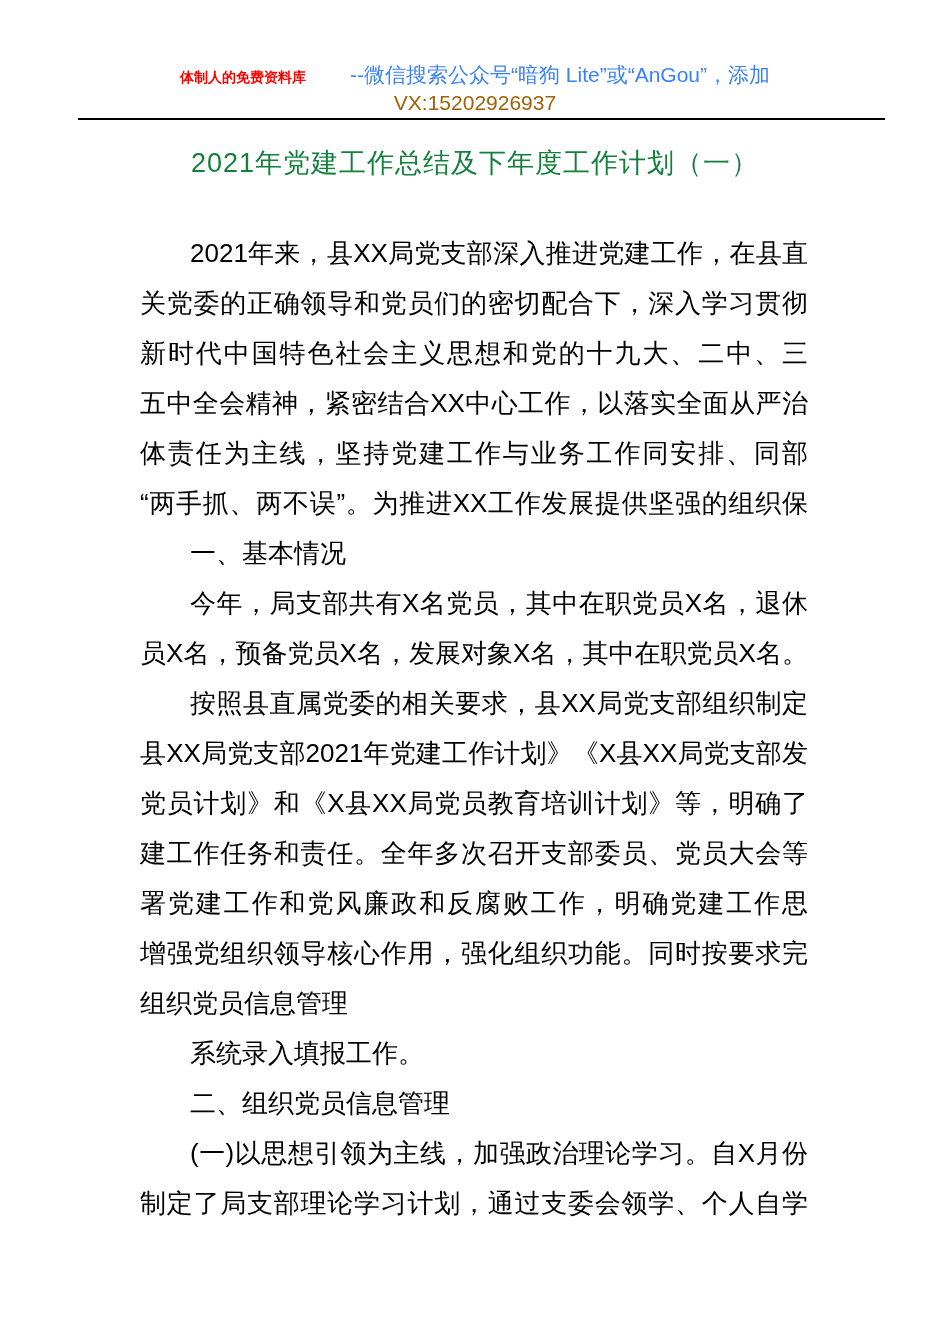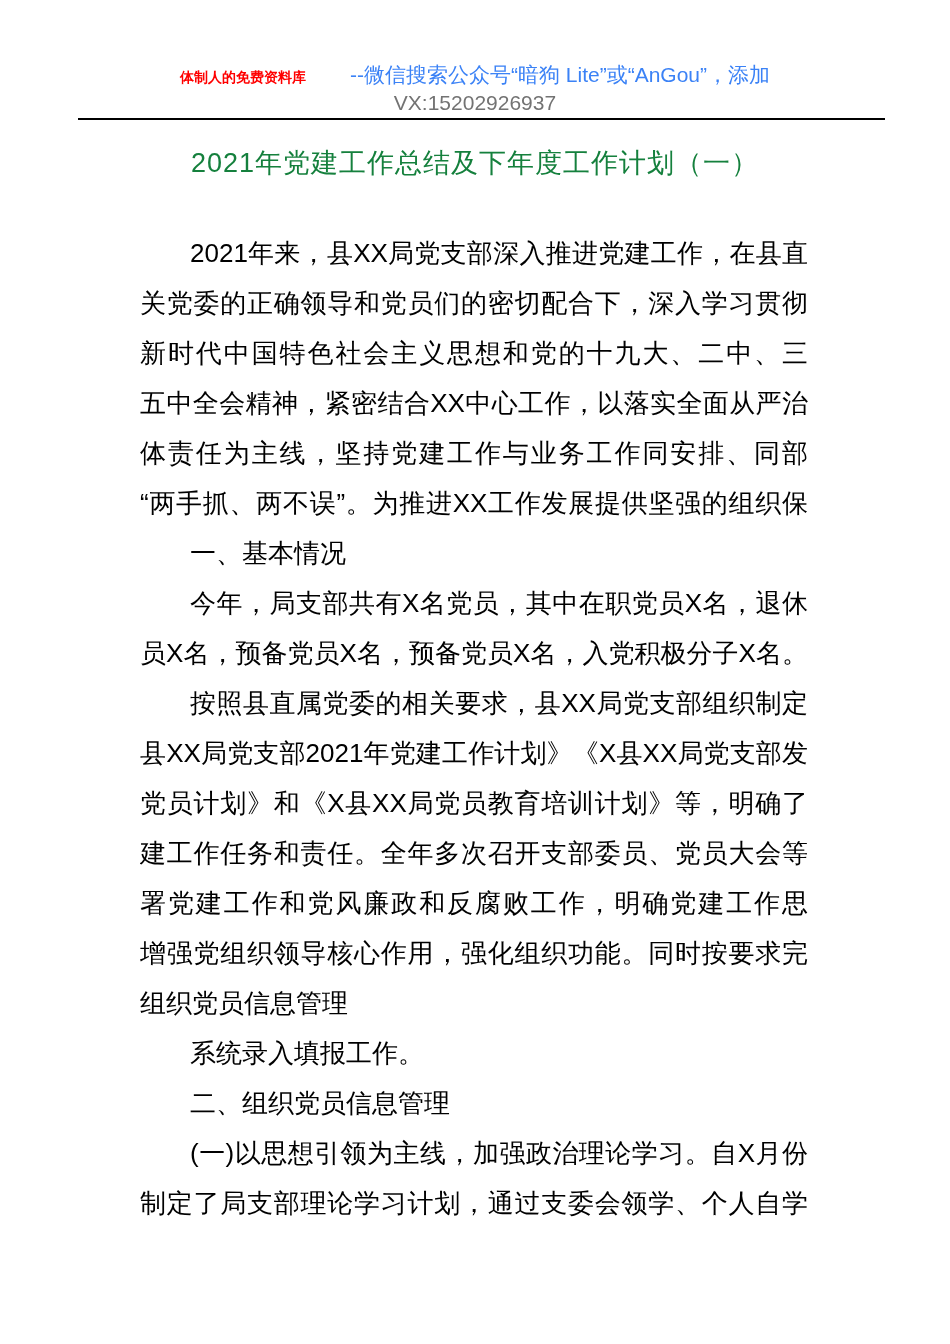--- a/index.html
+++ b/index.html
@@ -23,21 +23,21 @@
   .doc-header .brand {
     color: #ff0000;
     font-weight: 700;
     font-size: 14px;
   }
   .doc-header .note { color: #3b82f6; margin-left: 44px; }
   .header-vx {
     text-align: center;
     font-size: 21px;
     line-height: 25px;
-    color: #737373;
+    color: #a16207;
   }
   .header-rule {
     margin-left: 78px;
     width: 807px;
     border: none;
     border-top: 2px solid #000000;
     margin-top: 3px;
   }
   .doc-title {
     margin-top: 24px;
@@ -86,21 +86,21 @@
 
   <div class="doc-body">
       <div class="line indent justify">2021年来，县XX局党支部深入推进党建工作，在县直属机</div>
       <div class="line justify">关党委的正确领导和党员们的密切配合下，深入学习贯彻习近平</div>
       <div class="line justify">新时代中国特色社会主义思想和党的十九大、二中、三中、四中、</div>
       <div class="line justify">五中全会精神，紧密结合XX中心工作，以落实全面从严治党主</div>
       <div class="line justify">体责任为主线，坚持党建工作与业务工作同安排、同部署，做到</div>
       <div class="line justify">“两手抓、两不误”。为推进XX工作发展提供坚强的组织保证。</div>
       <div class="line indent">一、基本情况</div>
       <div class="line indent justify">今年，局支部共有X名党员，其中在职党员X名，退休老党</div>
-      <div class="line justify">员X名，预备党员X名，预备党员X名，入党积极分子X名。</div>
+      <div class="line justify">员X名，预备党员X名，发展对象X名，其中在职党员X名。</div>
       <div class="line indent justify">按照县直属党委的相关要求，县XX局党支部组织制定了《X</div>
       <div class="line justify">县XX局党支部2021年党建工作计划》《X县XX局党支部发展</div>
       <div class="line justify">党员计划》和《X县XX局党员教育培训计划》等，明确了全年党</div>
       <div class="line justify">建工作任务和责任。全年多次召开支部委员、党员大会等研究部</div>
       <div class="line justify">署党建工作和党风廉政和反腐败工作，明确党建工作思路，不断</div>
       <div class="line justify">增强党组织领导核心作用，强化组织功能。同时按要求完成了党</div>
       <div class="line">组织党员信息管理</div>
       <div class="line indent">系统录入填报工作。</div>
       <div class="line indent">二、组织党员信息管理</div>
       <div class="line indent justify">(一)以思想引领为主线，加强政治理论学习。自X月份以来</div>

